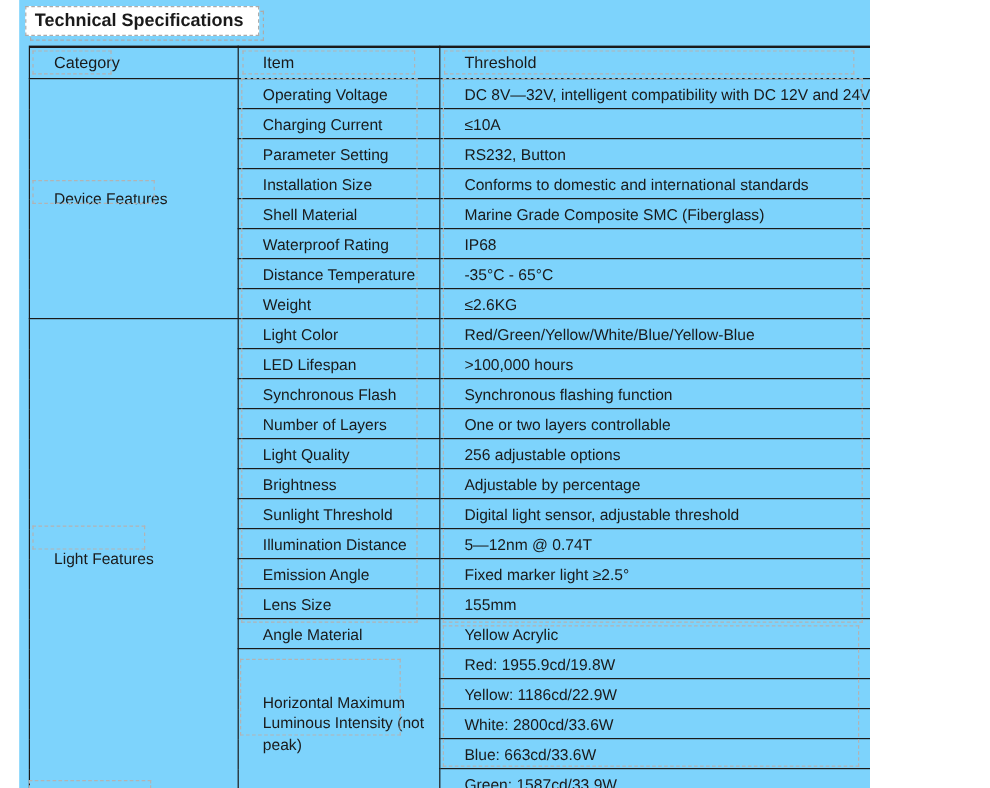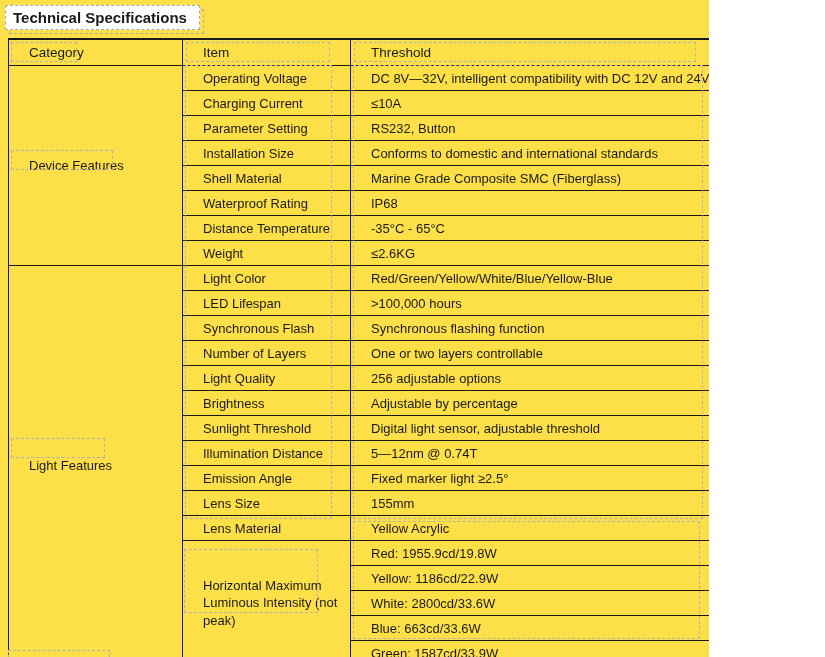--- a/index.html
+++ b/index.html
@@ -1,23 +1,24 @@
 <!DOCTYPE html>
 <html><head>
 <meta charset="utf-8">
 <style>
   html, body { margin: 0; padding: 0; background: #fff; }
   .page {
     position: relative;
     width: 709px;
     height: 657px;
-    background: #fde047;
+    background: #7dd3fc;
     overflow: hidden;
     font-family: "Liberation Sans", "DejaVu Sans", sans-serif;
     color: #1a1a1a;
+    margin-left: 16px;
   }
 
   
   .title-wrap { position: absolute; left: 5px; top: 5px; }
   .title-shadow {
     position: absolute; left: 4px; top: 4px;
     width: 100%; height: 100%;
     box-sizing: border-box;
     border: 1px dashed #ababab;
   }
@@ -155,21 +156,21 @@
       </tr>
       <tr>
         <td>Emission Angle</td>
         <td>Fixed marker light ≥2.5°</td>
       </tr>
       <tr>
         <td>Lens Size</td>
         <td>155mm</td>
       </tr>
       <tr>
-        <td>Lens Material</td>
+        <td>Angle Material</td>
         <td>Yellow Acrylic</td>
       </tr>
 
       <tr>
         <td class="intensity-item" rowspan="5">
           <span>Horizontal Maximum Luminous Intensity (not peak)</span>
         </td>
         <td>Red: 1955.9cd/19.8W</td>
       </tr>
       <tr>

